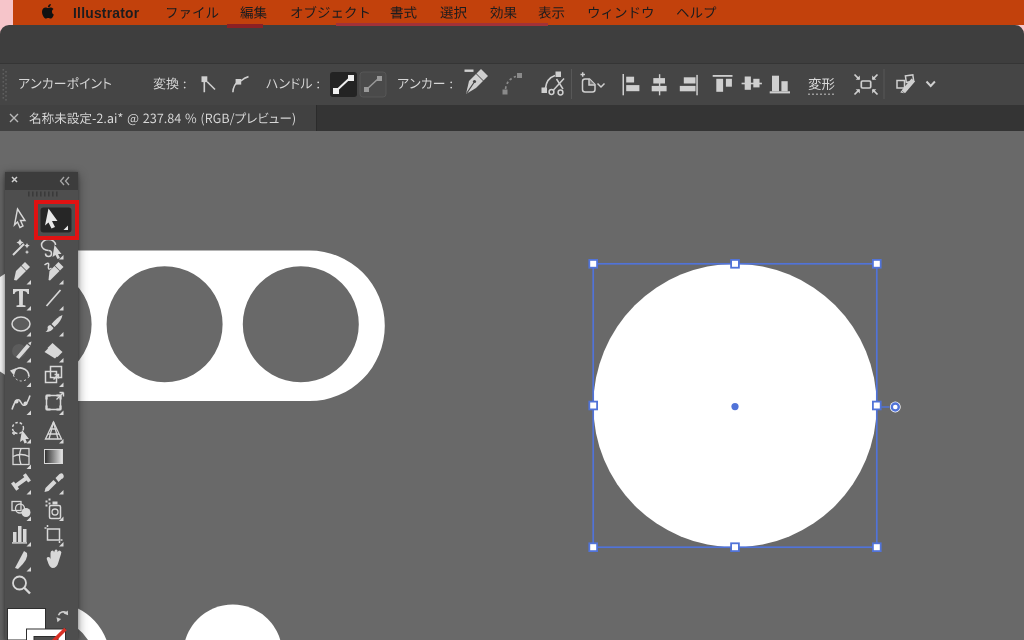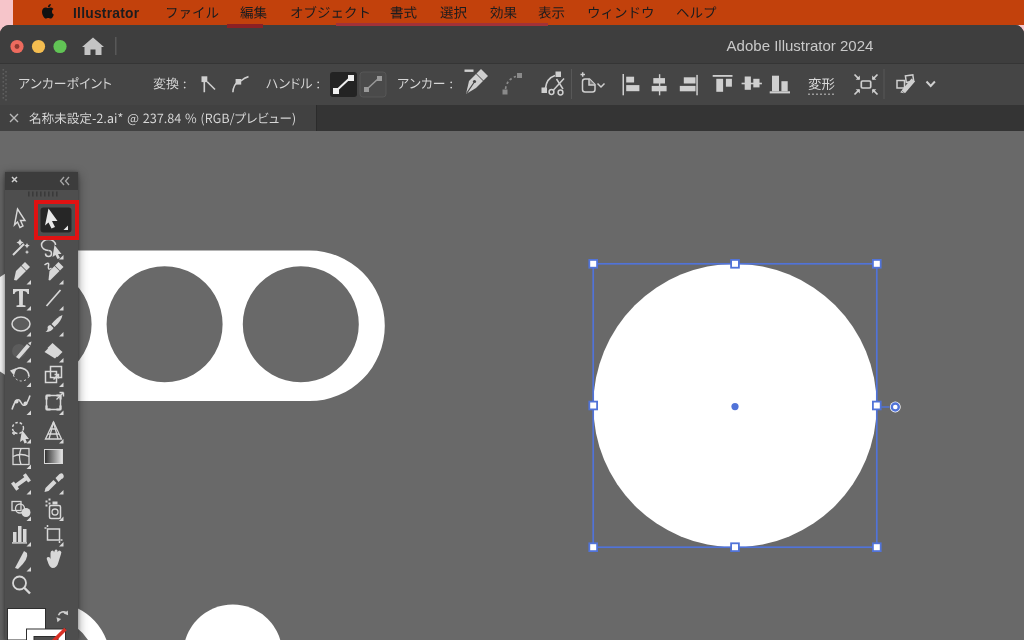--- a/index.html
+++ b/index.html
@@ -1,30 +1,19 @@
 <!DOCTYPE html>
 <html><head><meta charset="utf-8"><style>
 html,body{margin:0;padding:0;font-family:"Liberation Sans",sans-serif;}
 body{width:1024px;height:640px;overflow:hidden;font-family:"Liberation Sans",sans-serif;}
 #root{position:relative;width:1024px;height:640px;background:#f6c5ca;}
 .abs{position:absolute;}
 </style></head><body>
 <div id="root">
 <div class="abs" style="left:0;top:25px;width:1024px;height:615px;background:#3e3e3e;border-radius:9px 9px 0 0;overflow:hidden;">
-      <div class="abs" style="left:0;top:0;width:1024px;height:38px;background:#3e3e3e;">
-        <svg class="abs" style="left:0;top:0" width="1024" height="38">
-<circle cx="17" cy="21.5" r="6.6" fill="#ee6b5e"></circle>
-          <circle cx="17" cy="21.5" r="2.4" fill="#8f3b31"></circle>
-<circle cx="38.5" cy="21.5" r="6.6" fill="#f4bd50"></circle>
-<circle cx="60" cy="21.5" r="6.6" fill="#61c455"></circle>
-<path d="M93 12.5 L104 22 L101.5 22 L101.5 30 L95.5 30 L95.5 24.5 L90.5 24.5 L90.5 30 L84.5 30 L84.5 22 L82 22 Z" fill="#c4c4c4"></path>
-<rect x="115" y="12" width="1.5" height="18" fill="#585858"></rect>
-<text x="800" y="26" font-size="15" fill="#c9c9c9" text-anchor="middle" font-family="Liberation Sans,sans-serif">Adobe Illustrator 2024</text>
-</svg>
-      </div>
       <div class="abs" style="left:0;top:38px;width:1024px;height:42px;background:#454545;border-top:1px solid #353535;box-sizing:border-box;">
         <svg class="abs" style="left:0;top:0" width="1024" height="42" viewBox="0 63 1024 42">
           <path d="M162.4 79.6C163.2 80.4 164.2 81.5 164.6 82.2L165.5 81.7C165.0 81.0 164.0 79.9 163.1 79.2ZM155.8 79.3C155.4 80.1 154.5 81.0 153.6 81.6C153.8 81.7 154.1 82.0 154.3 82.1C155.2 81.5 156.2 80.5 156.7 79.5ZM159.0 76.4V77.7H153.8V78.6H158.0V78.6C158.0 79.7 157.8 81.2 156.0 82.3C156.2 82.5 156.5 82.8 156.7 83.0C158.7 81.7 158.9 80.0 158.9 78.7V78.6H160.7V81.4C160.7 81.6 160.7 81.6 160.5 81.6C160.4 81.6 159.8 81.6 159.1 81.6C159.3 81.9 159.4 82.2 159.4 82.5C160.3 82.5 160.9 82.5 161.2 82.3C161.6 82.2 161.7 81.9 161.7 81.5V78.6H165.2V77.7H160.0V76.4ZM158.1 82.3C157.4 83.3 155.9 84.4 153.9 85.2C154.1 85.3 154.4 85.7 154.5 85.9C155.4 85.5 156.2 85.1 156.8 84.6C157.3 85.3 157.9 85.9 158.6 86.3C157.1 86.9 155.4 87.3 153.6 87.5C153.8 87.7 154.0 88.1 154.1 88.4C156.0 88.1 157.9 87.6 159.5 86.9C161.0 87.7 162.8 88.1 164.9 88.4C165.1 88.1 165.3 87.7 165.5 87.5C163.6 87.3 161.9 86.9 160.5 86.4C161.7 85.7 162.7 84.8 163.3 83.6L162.7 83.2L162.5 83.2H158.5C158.7 83.0 158.9 82.7 159.1 82.5ZM157.5 84.1 157.6 84.0H161.9C161.3 84.8 160.5 85.4 159.6 85.9C158.7 85.4 158.0 84.8 157.5 84.1Z M171.9 79.4H171.8C172.2 79.0 172.5 78.6 172.8 78.2H175.0C174.8 78.6 174.5 79.1 174.3 79.4ZM168.2 76.4V79.0H166.5V79.9H168.2V82.6L166.4 83.1L166.6 84.1L168.2 83.6V87.2C168.2 87.4 168.1 87.4 167.9 87.4C167.8 87.5 167.3 87.5 166.7 87.4C166.8 87.7 167.0 88.1 167.0 88.3C167.8 88.4 168.3 88.3 168.6 88.2C169.0 88.0 169.1 87.7 169.1 87.2V83.3L170.5 82.8L170.4 81.9L169.1 82.3V79.9H170.4C170.6 80.0 170.7 80.2 170.8 80.3L171.1 80.1V83.7H171.9V82.2C172.1 82.3 172.3 82.6 172.4 82.8C173.5 82.3 173.8 81.5 173.9 80.3H174.8V81.5C174.8 82.2 175.0 82.4 175.8 82.4C175.9 82.4 176.7 82.4 176.9 82.4H177.0V83.7H177.9V79.4H175.2C175.6 78.9 176.0 78.3 176.2 77.7L175.6 77.3L175.4 77.4H173.3C173.4 77.1 173.5 76.8 173.6 76.5L172.7 76.4C172.4 77.4 171.6 78.6 170.5 79.5V79.0H169.1V76.4ZM171.9 82.2V80.3H173.2C173.1 81.2 172.8 81.8 171.9 82.2ZM175.6 80.3H177.0V81.6C177.0 81.7 176.9 81.7 176.8 81.7C176.6 81.7 176.0 81.7 175.9 81.7C175.6 81.7 175.6 81.7 175.6 81.5ZM173.9 83.0C173.9 83.5 173.9 83.9 173.8 84.2H170.3V85.1H173.6C173.1 86.3 172.1 87.2 169.9 87.6C170.1 87.8 170.3 88.1 170.4 88.4C172.7 87.8 173.8 86.9 174.3 85.5C175.0 87.0 176.2 87.9 178.0 88.3C178.1 88.1 178.3 87.7 178.5 87.5C176.8 87.2 175.7 86.3 175.1 85.1H178.4V84.2H174.7C174.8 83.9 174.8 83.5 174.8 83.0Z M184.7 82.2C185.2 82.2 185.6 81.9 185.6 81.3C185.6 80.8 185.2 80.4 184.7 80.4C184.2 80.4 183.8 80.8 183.8 81.3C183.8 81.9 184.2 82.2 184.7 82.2ZM184.7 87.5C185.2 87.5 185.6 87.1 185.6 86.6C185.6 86.0 185.2 85.7 184.7 85.7C184.2 85.7 183.8 86.0 183.8 86.6C183.8 87.1 184.2 87.5 184.7 87.5Z" fill="#d6d6d6"></path>
           <path d="M268.4 83.2C268.0 84.3 267.2 85.6 266.4 86.7L267.5 87.2C268.3 86.1 269.0 84.8 269.5 83.6C270.0 82.3 270.5 80.3 270.6 79.5C270.7 79.3 270.8 78.9 270.9 78.6L269.7 78.4C269.5 79.9 269.0 81.8 268.4 83.2ZM274.8 82.7C275.4 84.1 276.0 85.8 276.3 87.2L277.5 86.8C277.1 85.6 276.4 83.6 275.9 82.3C275.3 81.0 274.5 79.2 274.0 78.2L273.0 78.6C273.5 79.5 274.3 81.3 274.8 82.7Z M280.7 77.8 280.0 78.6C280.9 79.2 282.5 80.6 283.2 81.3L284.0 80.5C283.3 79.7 281.6 78.4 280.7 77.8ZM279.6 86.5 280.3 87.5C282.4 87.1 284.1 86.4 285.4 85.5C287.3 84.3 288.9 82.5 289.8 80.9L289.1 79.8C288.4 81.4 286.8 83.3 284.8 84.6C283.6 85.3 281.9 86.1 279.6 86.5Z M297.0 77.9 296.3 78.3C296.7 78.8 297.1 79.6 297.5 80.2L298.2 79.9C297.9 79.3 297.4 78.4 297.0 77.9ZM298.6 77.3 297.9 77.6C298.3 78.2 298.7 78.9 299.1 79.6L299.8 79.2C299.5 78.6 298.9 77.7 298.6 77.3ZM292.5 86.3C292.5 86.8 292.4 87.4 292.4 87.9H293.6C293.6 87.4 293.6 86.7 293.6 86.3V82.0C295.0 82.5 297.3 83.4 298.7 84.1L299.1 83.0C297.7 82.3 295.3 81.4 293.6 80.9V78.8C293.6 78.4 293.6 77.8 293.7 77.4H292.4C292.4 77.8 292.5 78.4 292.5 78.8C292.5 79.9 292.5 85.6 292.5 86.3Z M306.5 87.0 307.2 87.6C307.3 87.5 307.4 87.4 307.6 87.3C309.1 86.6 311.0 85.2 312.1 83.7L311.5 82.8C310.5 84.3 308.9 85.5 307.7 86.0C307.7 85.6 307.7 79.3 307.7 78.5C307.7 78.0 307.7 77.7 307.7 77.5H306.5C306.5 77.7 306.6 78.0 306.6 78.5C306.6 79.3 306.6 85.7 306.6 86.3C306.6 86.6 306.6 86.8 306.5 87.0ZM300.6 87.0 301.5 87.6C302.6 86.7 303.5 85.4 303.8 84.0C304.2 82.8 304.2 80.0 304.2 78.5C304.2 78.1 304.3 77.7 304.3 77.6H303.1C303.2 77.9 303.2 78.1 303.2 78.5C303.2 80.0 303.2 82.6 302.8 83.8C302.4 85.0 301.6 86.2 300.6 87.0Z M318.2 82.2C318.7 82.2 319.1 81.9 319.1 81.3C319.1 80.8 318.7 80.4 318.2 80.4C317.7 80.4 317.3 80.8 317.3 81.3C317.3 81.9 317.7 82.2 318.2 82.2ZM318.2 87.5C318.7 87.5 319.1 87.1 319.1 86.6C319.1 86.0 318.7 85.7 318.2 85.7C317.7 85.7 317.3 86.0 317.3 86.6C317.3 87.1 317.7 87.5 318.2 87.5Z" fill="#d6d6d6"></path>
           <path d="M408.6 78.5 408.0 77.9C407.8 77.9 407.3 78.0 407.1 78.0C406.3 78.0 400.2 78.0 399.6 78.0C399.1 78.0 398.6 77.9 398.1 77.9V79.0C398.7 79.0 399.1 79.0 399.6 79.0C400.2 79.0 406.1 79.0 407.0 79.0C406.6 79.8 405.4 81.2 404.2 81.9L405.0 82.6C406.5 81.5 407.8 79.9 408.3 79.0C408.4 78.8 408.5 78.6 408.6 78.5ZM403.4 80.2H402.3C402.3 80.6 402.3 80.9 402.3 81.2C402.3 83.3 402.0 85.2 400.0 86.4C399.7 86.7 399.2 86.9 398.9 87.0L399.8 87.8C403.1 86.1 403.4 83.8 403.4 80.2Z M411.3 77.8 410.6 78.6C411.5 79.2 413.2 80.6 413.8 81.3L414.6 80.5C413.9 79.7 412.2 78.4 411.3 77.8ZM410.2 86.5 410.9 87.5C413.1 87.1 414.7 86.4 416.0 85.5C418.0 84.3 419.5 82.5 420.4 80.9L419.8 79.8C419.0 81.4 417.4 83.3 415.4 84.6C414.2 85.3 412.5 86.1 410.2 86.5Z M431.4 79.8 430.7 79.4C430.5 79.4 430.2 79.5 429.9 79.5H426.8C426.8 79.0 426.8 78.6 426.9 78.1C426.9 77.8 426.9 77.4 426.9 77.1H425.7C425.8 77.4 425.8 77.9 425.8 78.1C425.8 78.6 425.8 79.1 425.8 79.5H423.5C423.0 79.5 422.4 79.4 422.0 79.4V80.5C422.4 80.4 423.0 80.4 423.5 80.4H425.7C425.3 83.1 424.4 84.8 423.1 85.9C422.7 86.3 422.2 86.7 421.8 86.9L422.7 87.7C424.9 86.2 426.2 84.2 426.7 80.4H430.3C430.3 81.8 430.2 85.0 429.7 86.0C429.5 86.4 429.3 86.5 428.9 86.5C428.4 86.5 427.7 86.4 427.0 86.3L427.1 87.4C427.8 87.4 428.5 87.5 429.2 87.5C429.9 87.5 430.3 87.2 430.6 86.7C431.2 85.4 431.3 81.7 431.4 80.4C431.4 80.2 431.4 80.0 431.4 79.8Z M433.9 81.7V82.9C434.3 82.9 435.0 82.9 435.7 82.9C436.7 82.9 441.9 82.9 442.9 82.9C443.4 82.9 444.0 82.9 444.3 82.9V81.7C444.0 81.7 443.5 81.7 442.9 81.7C441.9 81.7 436.7 81.7 435.7 81.7C435.0 81.7 434.3 81.7 433.9 81.7Z M451.2 82.2C451.7 82.2 452.1 81.9 452.1 81.3C452.1 80.8 451.7 80.4 451.2 80.4C450.7 80.4 450.3 80.8 450.3 81.3C450.3 81.9 450.7 82.2 451.2 82.2ZM451.2 87.5C451.7 87.5 452.1 87.1 452.1 86.6C452.1 86.0 451.7 85.7 451.2 85.7C450.7 85.7 450.3 86.0 450.3 86.6C450.3 87.1 450.7 87.5 451.2 87.5Z" fill="#d6d6d6"></path>
           <path d="M29.6 78.5 29.0 77.9C28.8 77.9 28.3 78.0 28.1 78.0C27.3 78.0 21.2 78.0 20.6 78.0C20.1 78.0 19.6 77.9 19.1 77.9V79.0C19.7 79.0 20.1 79.0 20.6 79.0C21.2 79.0 27.1 79.0 28.0 79.0C27.6 79.8 26.4 81.2 25.2 81.9L26.0 82.6C27.5 81.5 28.8 79.9 29.3 79.0C29.4 78.8 29.5 78.6 29.6 78.5ZM24.4 80.2H23.3C23.3 80.6 23.3 80.9 23.3 81.2C23.3 83.3 23.0 85.2 21.0 86.4C20.7 86.7 20.2 86.9 19.9 87.0L20.8 87.8C24.1 86.1 24.4 83.8 24.4 80.2Z M32.3 77.8 31.6 78.6C32.5 79.2 34.2 80.6 34.8 81.3L35.6 80.5C34.9 79.7 33.2 78.4 32.3 77.8ZM31.2 86.5 31.9 87.5C34.1 87.1 35.7 86.4 37.0 85.5C39.0 84.3 40.5 82.5 41.4 80.9L40.8 79.8C40.0 81.4 38.4 83.3 36.4 84.6C35.2 85.3 33.5 86.1 31.2 86.5Z M52.5 79.8 51.7 79.4C51.5 79.4 51.2 79.5 50.9 79.5H47.8C47.8 79.0 47.8 78.6 47.9 78.1C47.9 77.8 47.9 77.4 47.9 77.1H46.7C46.8 77.4 46.8 77.9 46.8 78.1C46.8 78.6 46.8 79.1 46.8 79.5H44.5C44.0 79.5 43.4 79.4 43.0 79.4V80.5C43.4 80.4 44.0 80.4 44.5 80.4H46.7C46.3 83.1 45.4 84.8 44.1 85.9C43.7 86.3 43.2 86.7 42.8 86.9L43.7 87.7C45.9 86.2 47.2 84.2 47.7 80.4H51.3C51.3 81.8 51.2 85.0 50.7 86.0C50.5 86.4 50.3 86.5 49.9 86.5C49.4 86.5 48.7 86.4 48.0 86.3L48.1 87.4C48.8 87.4 49.5 87.5 50.2 87.5C50.9 87.5 51.3 87.2 51.6 86.7C52.2 85.4 52.3 81.7 52.4 80.4C52.4 80.2 52.4 80.0 52.5 79.8Z M54.9 81.7V82.9C55.3 82.9 56.0 82.9 56.7 82.9C57.7 82.9 62.9 82.9 63.9 82.9C64.4 82.9 65.0 82.9 65.3 82.9V81.7C65.0 81.7 64.5 81.7 63.9 81.7C62.9 81.7 57.7 81.7 56.7 81.7C56.0 81.7 55.3 81.7 54.9 81.7Z M76.3 77.7C76.3 77.2 76.7 76.9 77.1 76.9C77.6 76.9 78.0 77.2 78.0 77.7C78.0 78.2 77.6 78.5 77.1 78.5C76.7 78.5 76.3 78.2 76.3 77.7ZM75.7 77.7C75.7 78.5 76.4 79.1 77.1 79.1C77.9 79.1 78.6 78.5 78.6 77.7C78.6 76.9 77.9 76.3 77.1 76.3C76.4 76.3 75.7 76.9 75.7 77.7ZM70.7 82.5 69.8 82.1C69.3 83.1 68.2 84.7 67.3 85.5L68.2 86.1C68.9 85.3 70.1 83.6 70.7 82.5ZM76.1 82.1 75.2 82.6C75.9 83.4 76.9 85.0 77.4 86.0L78.4 85.5C77.9 84.6 76.8 82.9 76.1 82.1ZM67.7 79.5V80.6C68.1 80.5 68.4 80.5 68.8 80.5H72.4V80.6C72.4 81.2 72.4 85.7 72.4 86.4C72.4 86.7 72.3 86.9 71.9 86.9C71.6 86.9 71.0 86.8 70.4 86.7L70.5 87.8C71.0 87.8 71.8 87.9 72.4 87.9C73.1 87.9 73.5 87.5 73.5 86.8C73.5 85.9 73.5 81.7 73.5 80.6V80.5H76.9C77.2 80.5 77.6 80.5 78.0 80.6V79.5C77.6 79.5 77.2 79.5 76.9 79.5H73.5V78.2C73.5 77.9 73.5 77.5 73.5 77.3H72.3C72.4 77.5 72.4 77.9 72.4 78.2V79.5H68.8C68.4 79.5 68.1 79.5 67.7 79.5Z M79.7 82.6 80.2 83.6C82.0 83.1 83.8 82.3 85.1 81.5V86.3C85.1 86.8 85.1 87.5 85.1 87.7H86.3C86.3 87.4 86.3 86.8 86.3 86.3V80.8C87.6 79.9 88.8 79.0 89.8 77.9L88.9 77.1C88.0 78.2 86.7 79.3 85.3 80.2C83.9 81.1 81.9 82.0 79.7 82.6Z M92.7 77.8 92.0 78.6C92.9 79.2 94.5 80.6 95.2 81.3L96.0 80.5C95.3 79.7 93.6 78.4 92.7 77.8ZM91.6 86.5 92.3 87.5C94.4 87.1 96.1 86.4 97.4 85.5C99.3 84.3 100.9 82.5 101.7 80.9L101.1 79.8C100.4 81.4 98.8 83.3 96.8 84.6C95.5 85.3 93.9 86.1 91.6 86.5Z M104.5 86.2C104.5 86.6 104.4 87.3 104.4 87.7H105.6C105.6 87.3 105.6 86.6 105.6 86.2L105.5 81.9C107.0 82.3 109.2 83.2 110.7 84.0L111.1 82.9C109.7 82.2 107.3 81.2 105.5 80.7V78.6C105.5 78.2 105.6 77.6 105.6 77.2H104.4C104.4 77.6 104.5 78.2 104.5 78.6C104.5 79.7 104.5 85.4 104.5 86.2Z" fill="#d6d6d6"></path>
           <path d="M817.7 80.0C818.6 80.9 819.6 82.0 820.1 82.7L820.9 82.2C820.4 81.5 819.4 80.4 818.5 79.6ZM810.9 79.7C810.5 80.5 809.6 81.5 808.6 82.0C808.8 82.2 809.1 82.5 809.3 82.6C810.3 82.0 811.3 80.9 811.9 79.9ZM814.2 76.7V78.0H808.9V79.0H813.2V79.0C813.2 80.1 813.0 81.7 811.1 82.8C811.3 83.0 811.7 83.3 811.8 83.5C814.0 82.2 814.2 80.4 814.2 79.0V79.0H816.0V81.9C816.0 82.1 816.0 82.1 815.8 82.1C815.6 82.1 815.0 82.1 814.4 82.1C814.5 82.4 814.6 82.7 814.7 83.0C815.6 83.0 816.2 83.0 816.6 82.9C816.9 82.7 817.0 82.4 817.0 81.9V79.0H820.7V78.0H815.3V76.7ZM813.3 82.8C812.5 83.8 811.0 85.0 809.0 85.8C809.2 86.0 809.5 86.3 809.6 86.6C810.5 86.2 811.3 85.7 812.0 85.2C812.5 85.9 813.1 86.5 813.8 87.0C812.3 87.6 810.5 88.0 808.6 88.2C808.8 88.4 809.0 88.9 809.1 89.1C811.1 88.8 813.1 88.4 814.8 87.6C816.3 88.4 818.2 88.9 820.4 89.1C820.5 88.8 820.8 88.4 821.0 88.2C819.0 88.0 817.3 87.6 815.8 87.0C817.0 86.3 818.1 85.4 818.7 84.2L818.1 83.7L817.9 83.8H813.7C813.9 83.5 814.2 83.2 814.4 83.0ZM812.7 84.7 812.8 84.6H817.2C816.6 85.4 815.8 86.0 814.8 86.5C813.9 86.0 813.2 85.4 812.7 84.7Z M832.9 76.9C832.1 78.0 830.5 79.1 829.2 79.8C829.5 80.0 829.8 80.3 830.0 80.5C831.4 79.7 832.9 78.5 833.9 77.3ZM833.3 80.6C832.4 81.8 830.8 83.0 829.4 83.7C829.6 83.9 829.9 84.2 830.1 84.4C831.6 83.6 833.2 82.3 834.2 81.0ZM833.6 84.2C832.6 85.9 830.7 87.4 828.7 88.3C829.0 88.5 829.2 88.8 829.4 89.1C831.5 88.1 833.4 86.5 834.6 84.6ZM827.0 78.4V81.9H824.8V78.4ZM822.1 81.9V82.9H823.8C823.8 84.9 823.5 86.9 822.0 88.5C822.2 88.6 822.6 88.9 822.8 89.2C824.4 87.4 824.7 85.2 824.8 82.9H827.0V89.1H828.0V82.9H829.4V81.9H828.0V78.4H829.2V77.5H822.3V78.4H823.8V81.9Z" fill="#d9d9d9"></path>
           <g fill="#5f5f5f">
             <rect x="2.5" y="68" width="1.6" height="1.6"></rect>
             <rect x="5.2" y="70" width="1.6" height="1.6"></rect>

